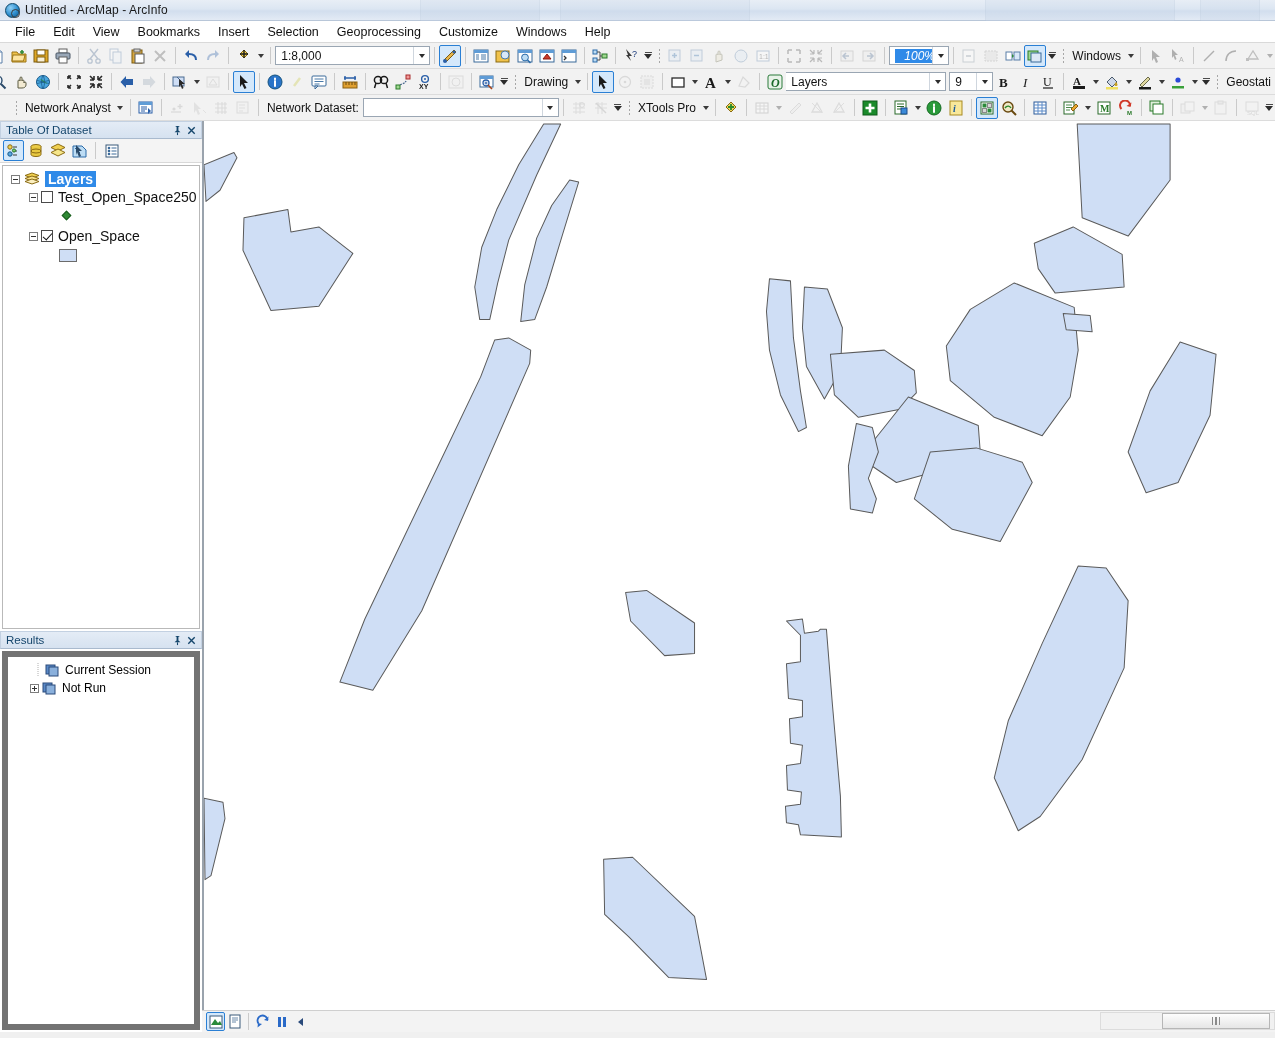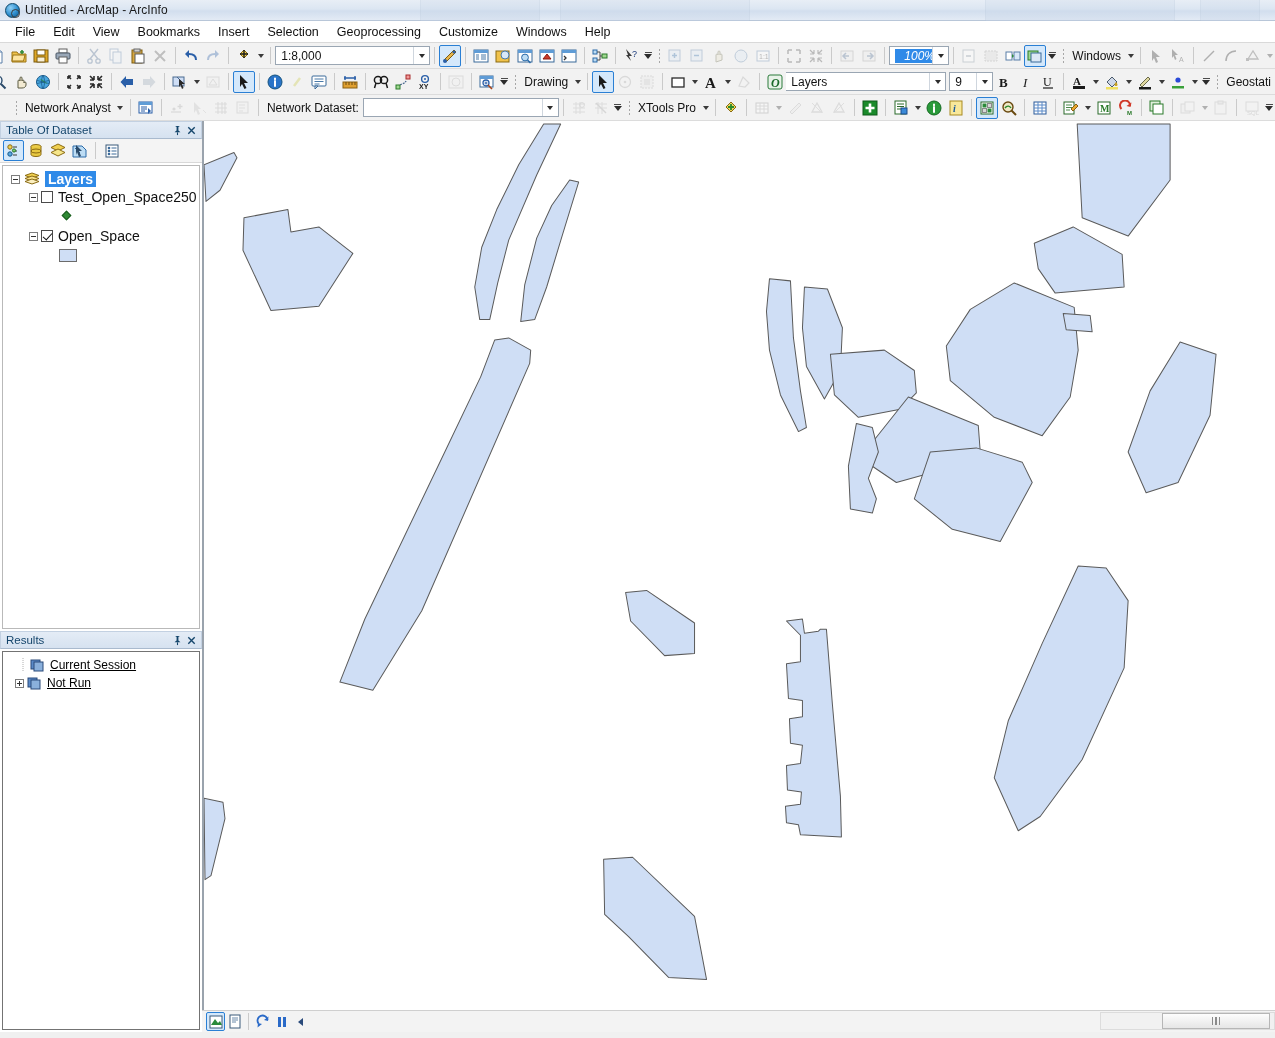--- a/index.html
+++ b/index.html
@@ -147,21 +147,21 @@
     margin-right: 5px; flex: none; position: relative;
   }
   .cbx.on::after {
     content: ""; position: absolute; left: 3px; top: 0px; width: 4px; height: 8px;
     border: solid #111; border-width: 0 1.6px 1.6px 0; transform: rotate(42deg);
   }
   .lbl-sel { background: #2f8ae8; color: #fff; padding: 0 3px; font-weight: bold; }
   .sym-pt { width: 7px; height: 7px; background: #2f8a34; border: 1px solid #1c5c20; transform: rotate(45deg); }
   .sym-poly { width: 18px; height: 13px; background: #cfdef5; border: 1px solid #6b6b6b; }
 
-  .results-body { flex: 1; background: #fff; border: 1px solid #737373; margin: 2px; padding: 4px 0 0 8px; font-size: 12px; text-decoration: underline; }
+  .results-body { flex: 1; background: #fff; border: 6px solid #737373; margin: 2px; padding: 4px 0 0 18px; font-size: 12px; }
 
   
   .mapwrap { flex: 1; display: flex; flex-direction: column; position: relative; }
   .mapview { flex: 1; position: relative; background: #fff; border-left: 2px solid #9aa3ad; overflow: hidden; }
   .mapview svg { display: block; width: 100%; height: 100%; }
 
   .mapstatus {
     height: 22px; background: #f3f3f3; border-top: 1px solid #cfcfcf;
     display: flex; align-items: center; padding-left: 4px; position: relative;
   }

